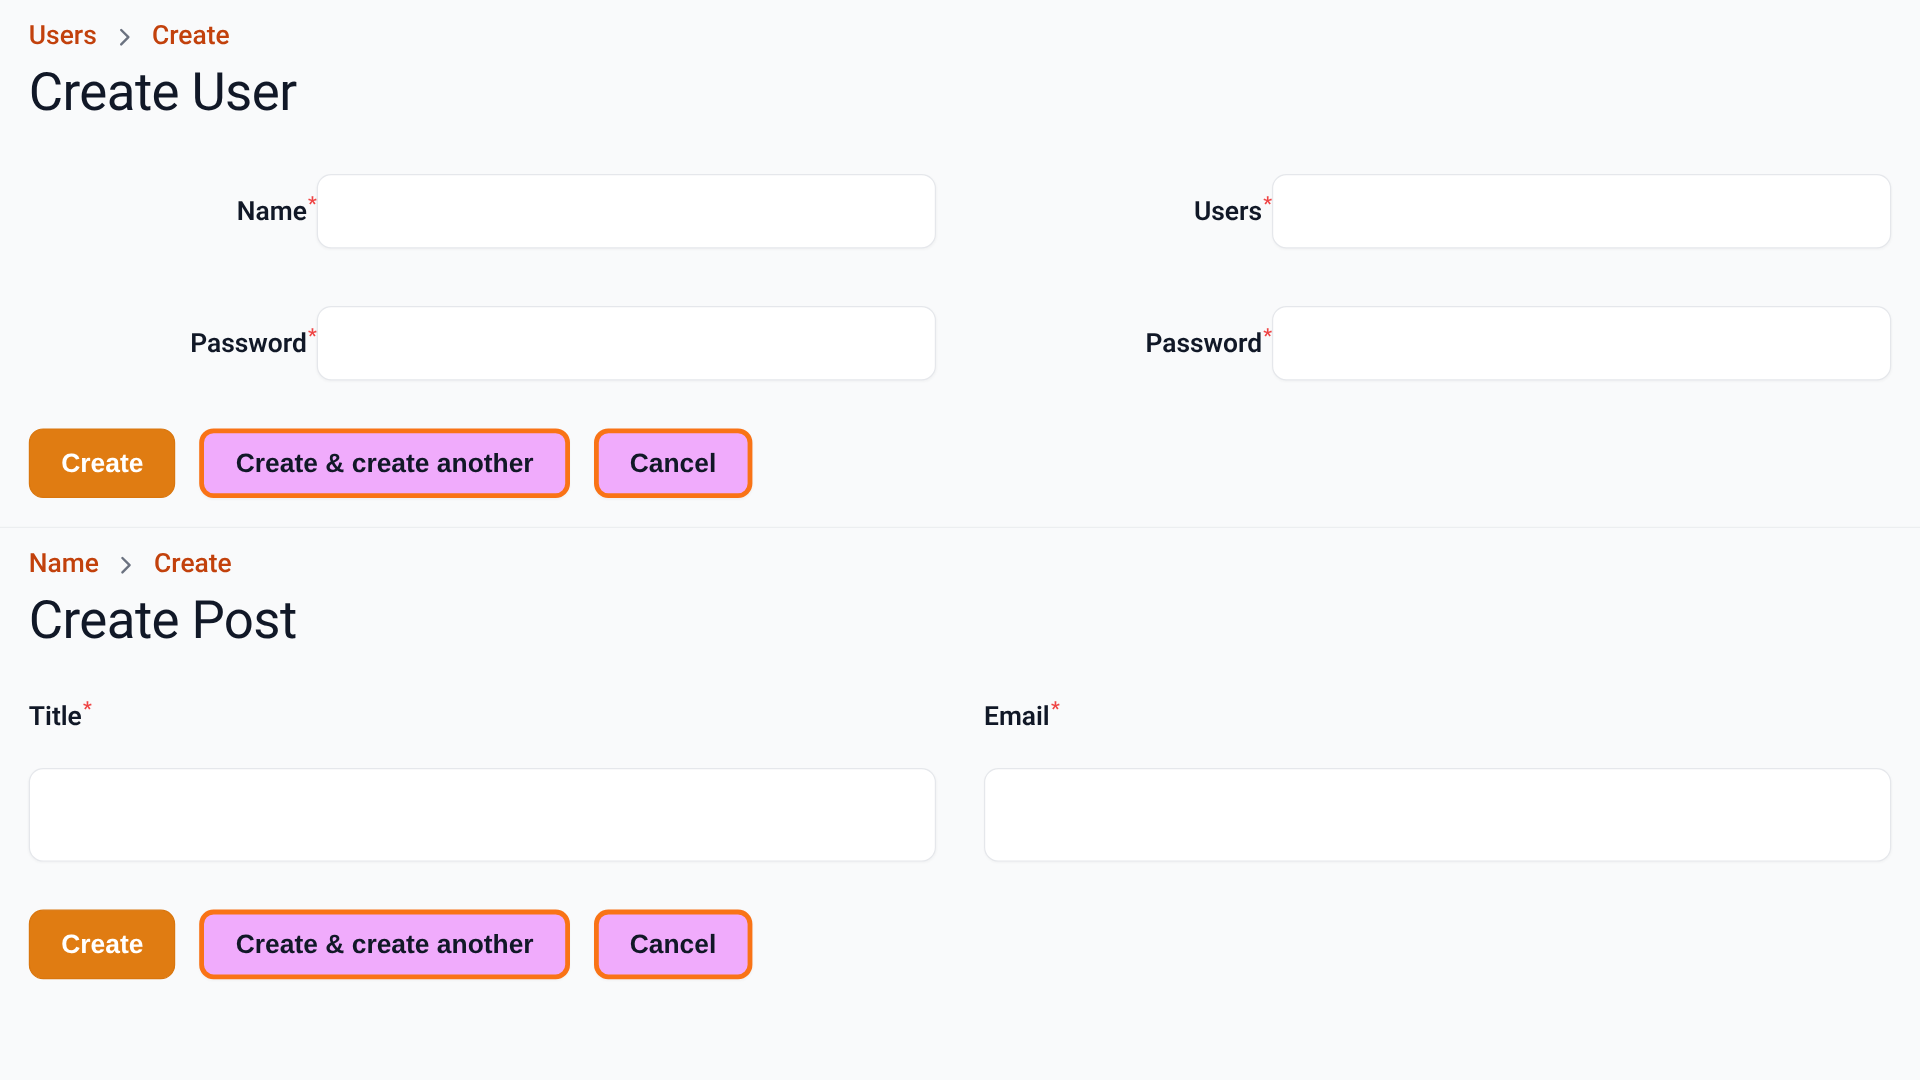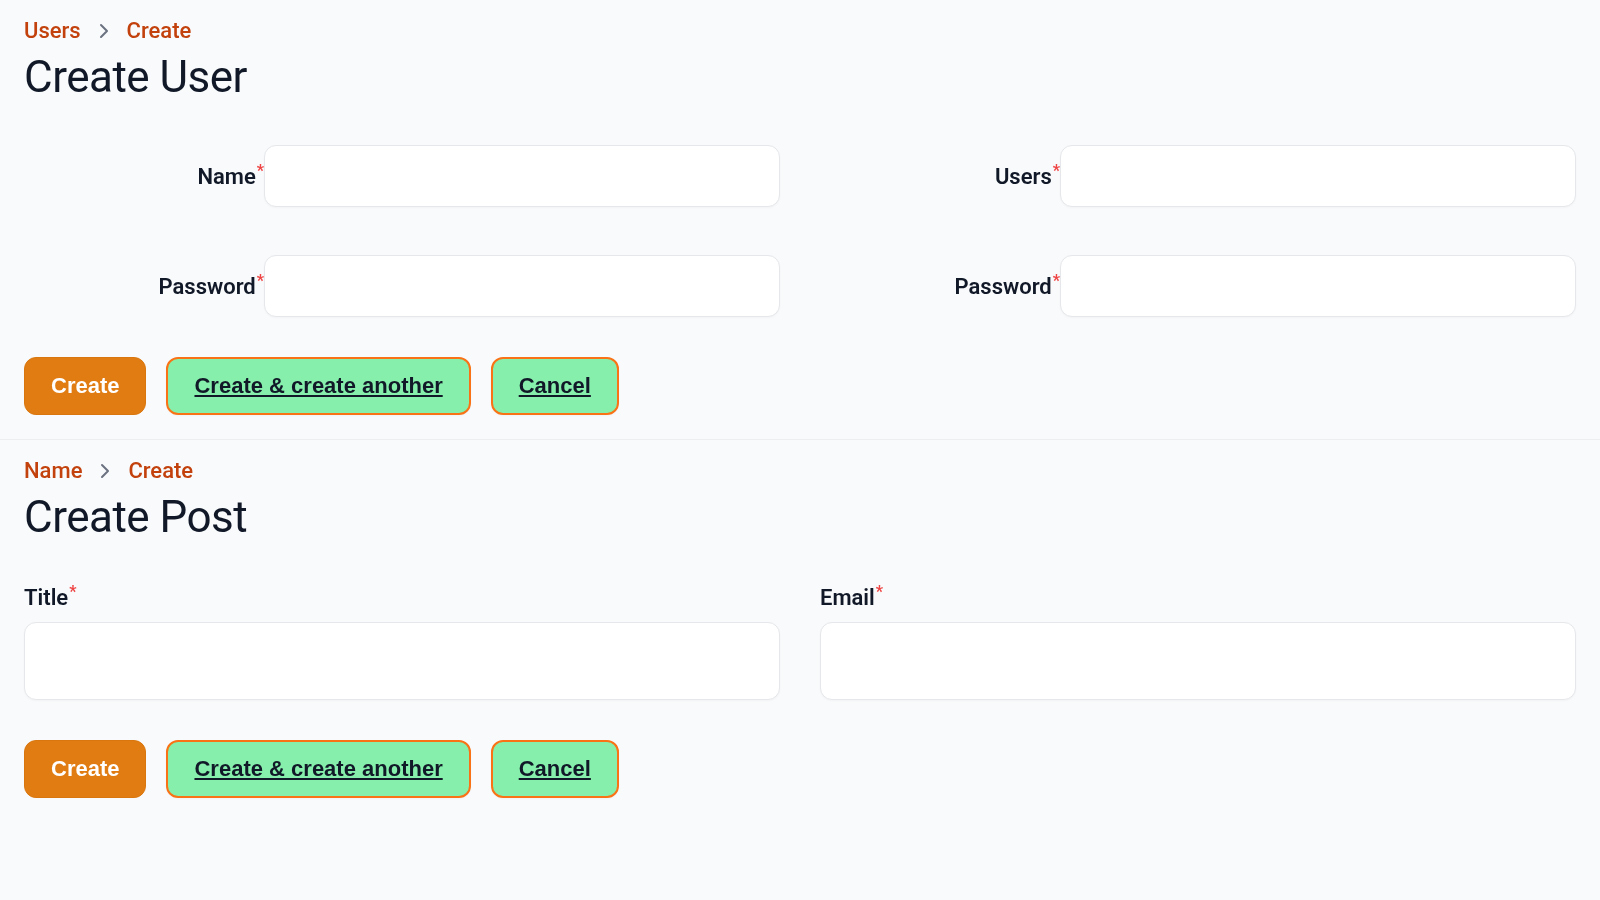--- a/index.html
+++ b/index.html
@@ -53,21 +53,21 @@
   .field.inline {
     flex-direction: row;
     align-items: center;
   }
   .field.inline .label-wrap {
     width: 240px;
     flex: 0 0 240px;
     text-align: right;
   }
   .field.stacked .label-wrap {
-    margin-bottom: 12px;
+    margin-bottom: 30px;
   }
   .label-wrap {
     font-size: 22px;
     font-weight: 600;
     color: #111827;
     position: relative;
     display: inline-block;
   }
   .req {
     color: #ef4444;
@@ -116,25 +116,24 @@
     align-items: center;
     justify-content: center;
     border: 1px solid transparent;
   }
   .btn-primary {
     background: #e07c12;
     color: #ffffff;
     border-color: #d9760e;
   }
   .btn-secondary {
-    background: #86efac;
-    color: #111827;
-    border: 2px solid #f97316;
+    background: #f0abfc;
+    color: #111827;
+    border: 4px solid #f97316;
     box-shadow: 0 1px 2px rgba(0,0,0,0.03);
-    text-decoration: underline;
   }
   
   .annotation {
     position: absolute;
     pointer-events: none;
   }
 </style>
 </head>
 <body>
 

